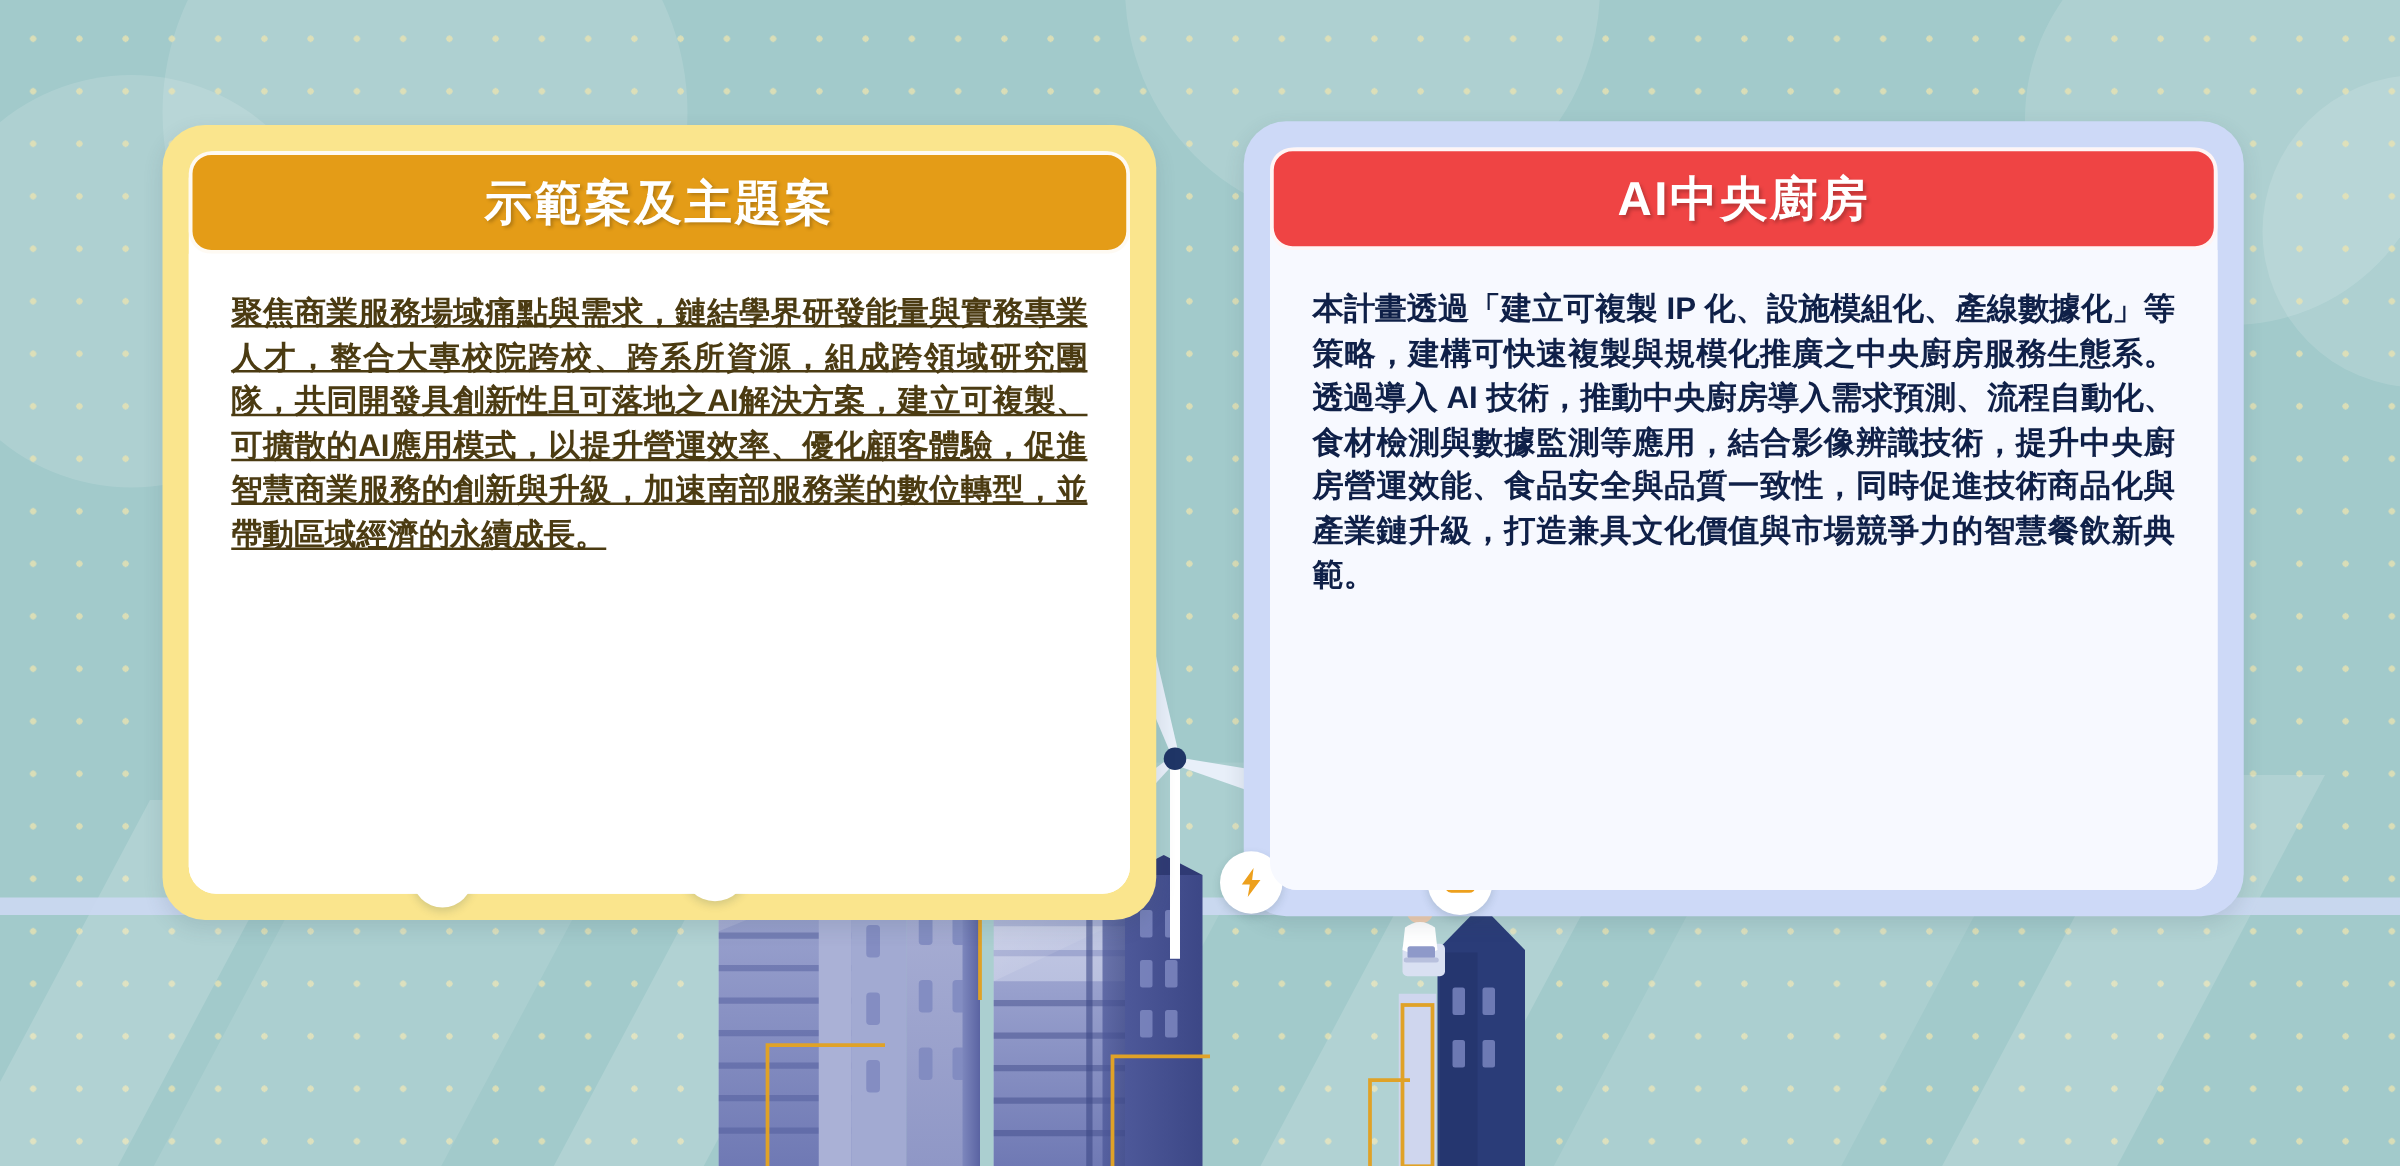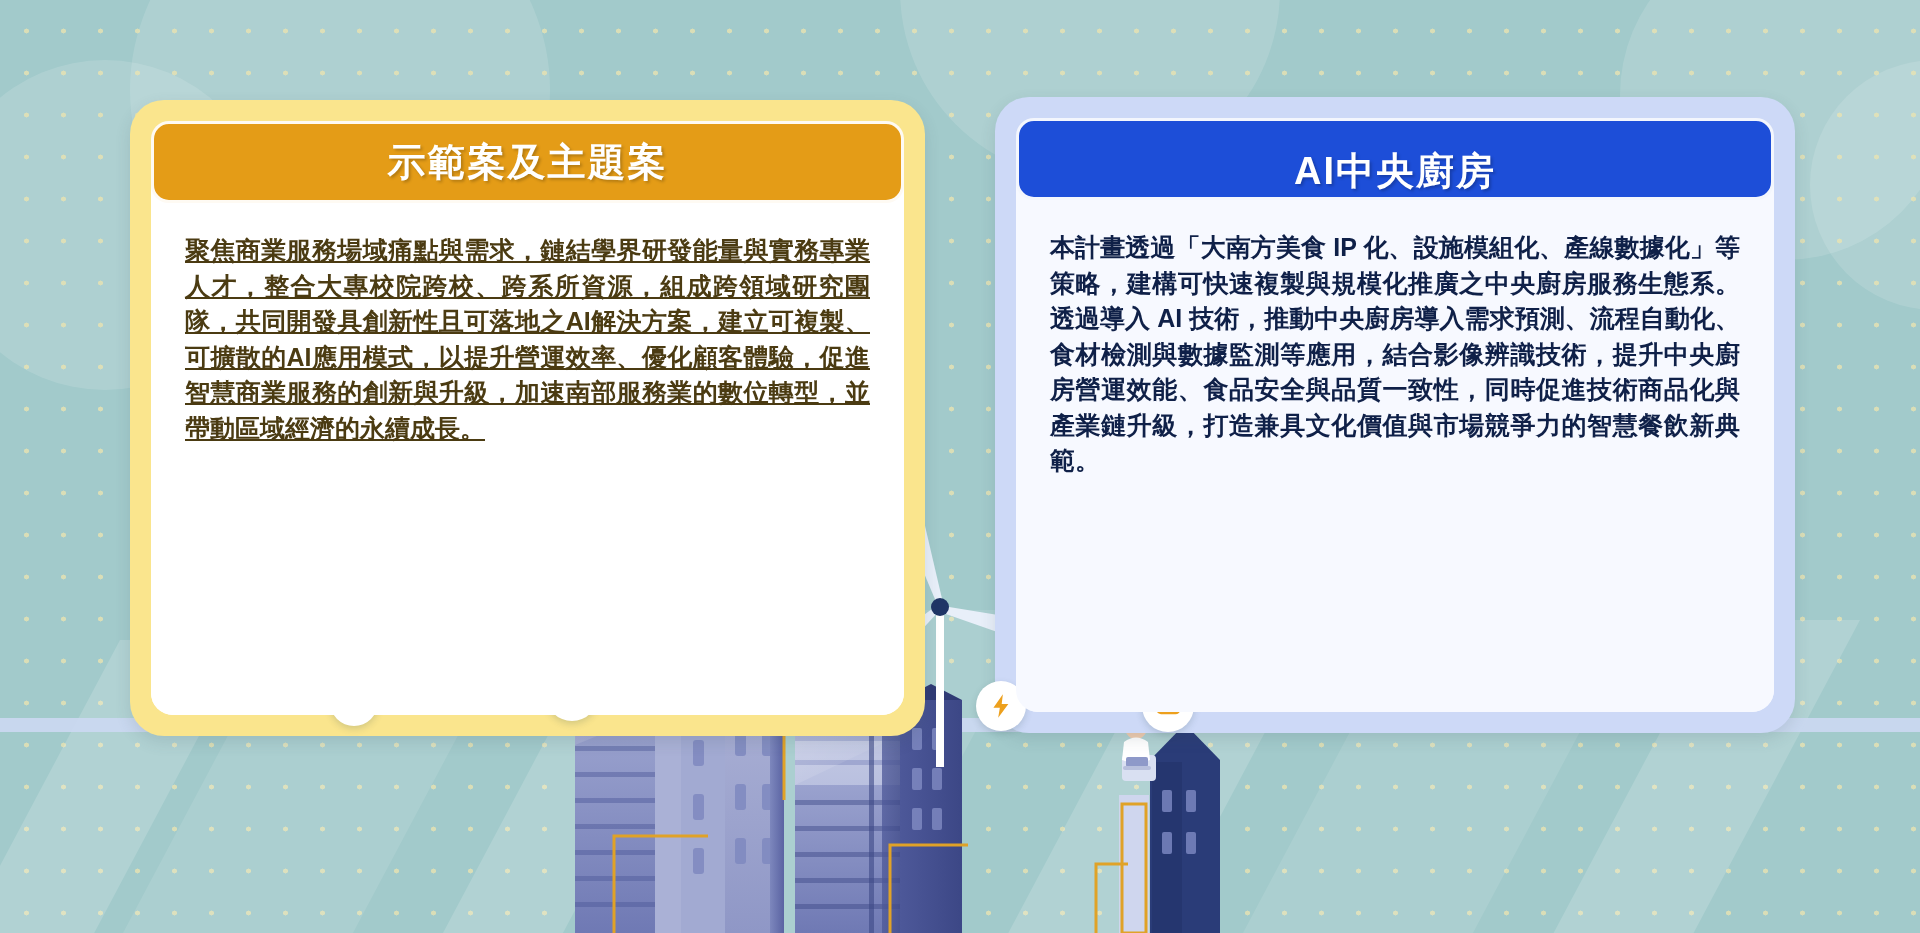--- a/index.html
+++ b/index.html
@@ -88,21 +88,21 @@
   
   #card-left { left: 130px; top: 100px; width: 795px; height: 636px; background: #fae58d; }
   #card-left .card-inner { background: #ffffff; }
   #card-left .card-head { background: #e49c17; }
   #card-left .card-body { background: #ffffff; }
   #card-left .card-body p { color: #4b3b12; text-decoration: underline; }
 
   
   #card-right { left: 995px; top: 97px; width: 800px; height: 636px; background: #cdd9f7; }
   #card-right .card-inner { background: #f7f9ff; }
-  #card-right .card-head { background: #1d4ed8; align-items: flex-end; }
+  #card-right .card-head { background: #ef4444; }
   #card-right .card-body { background: #f7f9ff; }
   #card-right .card-body p { color: #0f2048; }
 
   
   #illustration { position: absolute; inset: 0; pointer-events: none; }
 
   .icon-badge {
     position: absolute;
     border-radius: 50%;
     background: #ffffff;
@@ -327,21 +327,21 @@
       <p>聚焦商業服務場域痛點與需求，鏈結學界研發能量與實務專業人才，整合大專校院跨校、跨系所資源，組成跨領域研究團隊，共同開發具創新性且可落地之AI解決方案，建立可複製、可擴散的AI應用模式，以提升營運效率、優化顧客體驗，促進智慧商業服務的創新與升級，加速南部服務業的數位轉型，並帶動區域經濟的永續成長。</p>
     </div>
     <div class="card-head">
       <span class="card-head-text">示範案及主題案</span>
     </div>
   </div>
 
   <div class="card" id="card-right">
     <div class="card-inner"></div>
     <div class="card-body">
-      <p>本計畫透過「大南方美食 IP 化、設施模組化、產線數據化」等策略，建構可快速複製與規模化推廣之中央廚房服務生態系。透過導入 AI 技術，推動中央廚房導入需求預測、流程自動化、食材檢測與數據監測等應用，結合影像辨識技術，提升中央廚房營運效能、食品安全與品質一致性，同時促進技術商品化與產業鏈升級，打造兼具文化價值與市場競爭力的智慧餐飲新典範。</p>
+      <p>本計畫透過「建立可複製 IP 化、設施模組化、產線數據化」等策略，建構可快速複製與規模化推廣之中央廚房服務生態系。透過導入 AI 技術，推動中央廚房導入需求預測、流程自動化、食材檢測與數據監測等應用，結合影像辨識技術，提升中央廚房營運效能、食品安全與品質一致性，同時促進技術商品化與產業鏈升級，打造兼具文化價值與市場競爭力的智慧餐飲新典範。</p>
     </div>
     <div class="card-head">
       <span class="card-head-text">AI中央廚房</span>
     </div>
   </div>
 
   <div id="illustration">
 
     <div class="ai-flag-pole" style="left:819px; top:475px; height:70px;"></div>
     <div class="ai-flag" style="left:819px; top:478px; width:52px; height:32px;">

